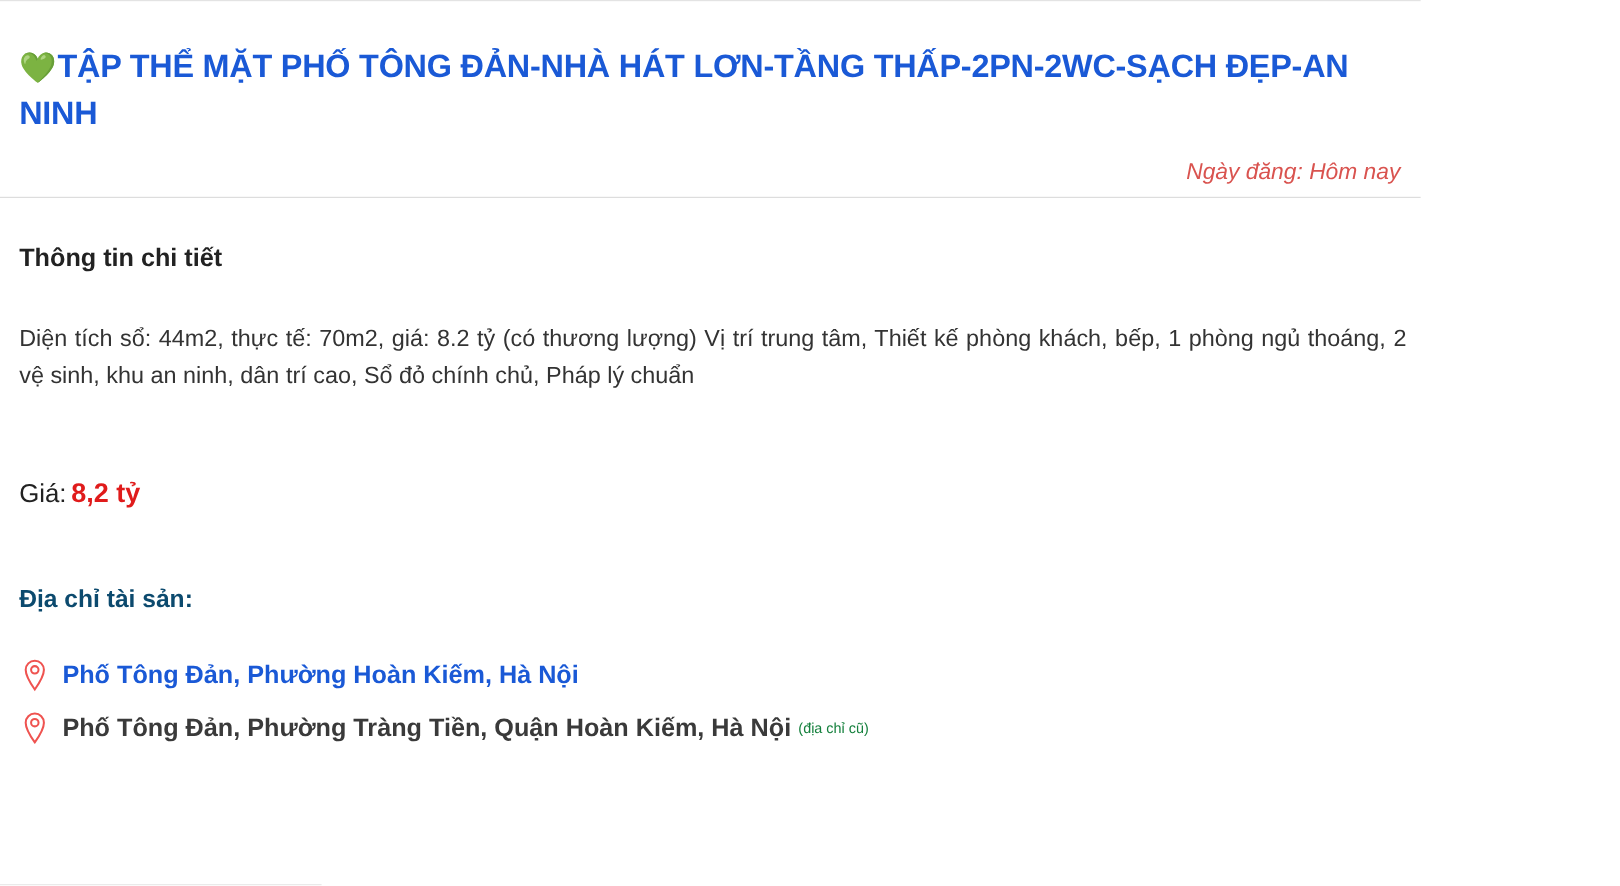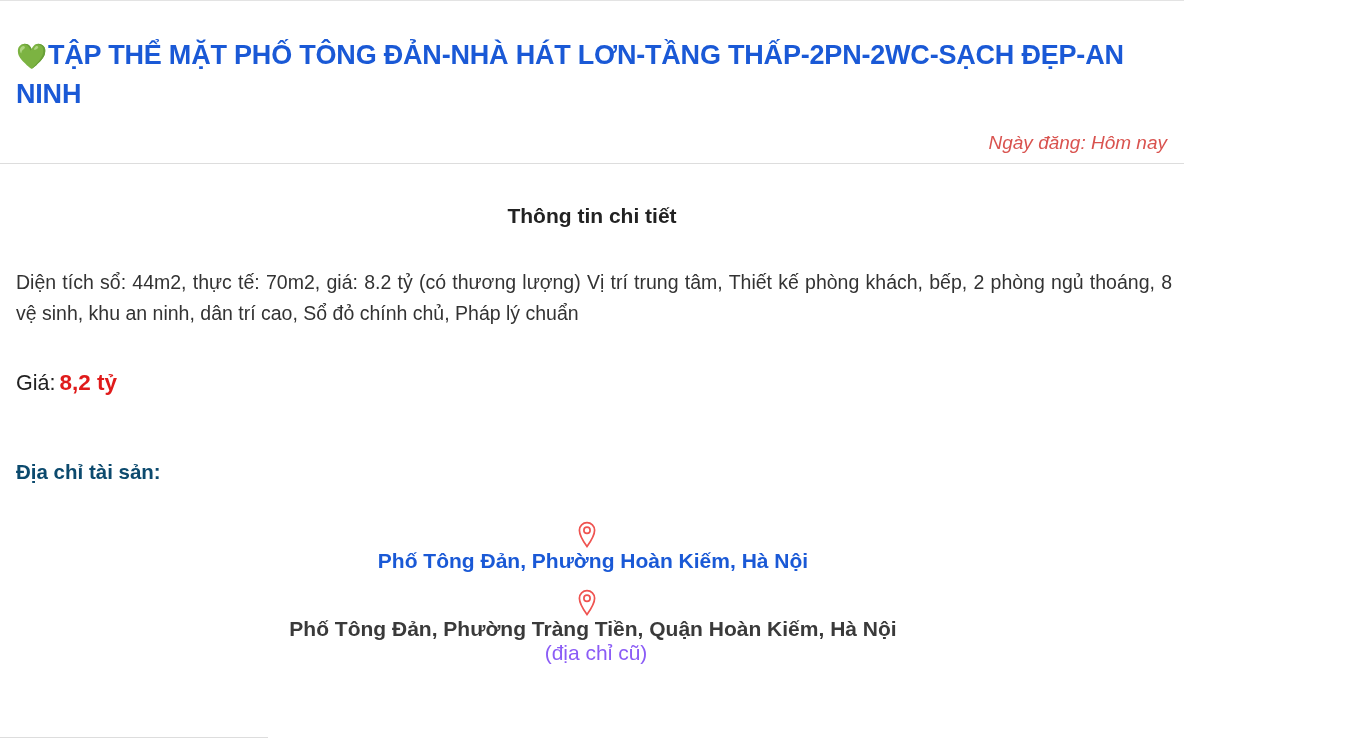--- a/index.html
+++ b/index.html
@@ -51,21 +51,20 @@
   .divider {
     margin-top: 9px;
     height: 1px;
     background: #dddddd;
   }
   .section-heading {
     padding: 22px 16px 0 16px;
     font-size: 21px;
     font-weight: bold;
     color: #222222;
-    text-align: center;
   }
   .detail-body {
     padding: 22px 12px 0 16px;
     font-size: 19.5px;
     line-height: 1.55;
     color: #333333;
   }
   .detail-body .hl-line {
     white-space: nowrap;
   }
@@ -80,38 +79,38 @@
   .stats-row {
     display: flex;
     align-items: baseline;
     padding: 42px 16px 0 16px;
     font-size: 21.5px;
     color: #222222;
   }
   .stat-price {
     width: 516px;
     flex: 0 0 516px;
+    margin-top: 28px;
   }
   .stat-val {
     color: #e01b1b;
     font-weight: bold;
     font-size: 22.5px;
     margin-left: 4px;
   }
   .addr-heading {
     padding: 44px 16px 0 16px;
     font-size: 20.5px;
     font-weight: bold;
     color: #0c4a6e;
   }
   .addr-row {
     display: flex;
     align-items: center;
     padding: 16px 16px 0 18px;
-    flex-direction: column;
   }
   .addr-row.second {
     padding-top: 16px;
   }
   .pin {
     flex: 0 0 auto;
     width: 22px;
     height: 28px;
     margin-right: 12px;
     position: relative;
@@ -122,23 +121,23 @@
     font-size: 21px;
     font-weight: bold;
     color: #1a59d6;
   }
   .addr-secondary {
     font-size: 21px;
     font-weight: bold;
     color: #3a3a3a;
   }
   .addr-note {
-    font-size: 21px;
+    font-size: 12px;
     font-weight: normal;
-    color: #8b5cf6;
+    color: #15803d;
     margin-left: 6px;
   }
   .bottom-stub {
     position: absolute;
     left: 0;
     bottom: 0;
     width: 268px;
     height: 1px;
     background: #dddddd;
   }
@@ -152,21 +151,21 @@
 
   <h1 class="listing-title"><span class="heart">💚</span><span>TẬP THỂ MẶT PHỐ TÔNG ĐẢN-NHÀ HÁT LƠN-TẦNG THẤP-2PN-2WC-SẠCH ĐẸP-AN NINH</span></h1>
 
   <div class="date-line">Ngày đăng: Hôm nay</div>
 
   <div class="divider"></div>
 
   <h2 class="section-heading">Thông tin chi tiết</h2>
 
   <div class="detail-body">
-    <p class="just-block">Diện tích sổ: 44m2, thực tế: 70m2, giá: 8.2 tỷ (có thương lượng) Vị trí trung tâm, Thiết kế phòng khách, bếp, 2 phòng ngủ thoáng, 8 vệ sinh, khu an ninh, dân trí cao, Sổ đỏ chính chủ, Pháp lý chuẩn</p>
+    <p class="just-block">Diện tích sổ: 44m2, thực tế: 70m2, giá: 8.2 tỷ (có thương lượng) Vị trí trung tâm, Thiết kế phòng khách, bếp, 1 phòng ngủ thoáng, 2 vệ sinh, khu an ninh, dân trí cao, Sổ đỏ chính chủ, Pháp lý chuẩn</p>
   </div>
 
   <div class="stats-row">
     <div class="stat-price">
       <span>Giá:</span><span class="stat-val">8,2 tỷ</span>
     </div>
   </div>
 
   <h3 class="addr-heading">Địa chỉ tài sản:</h3>
 

